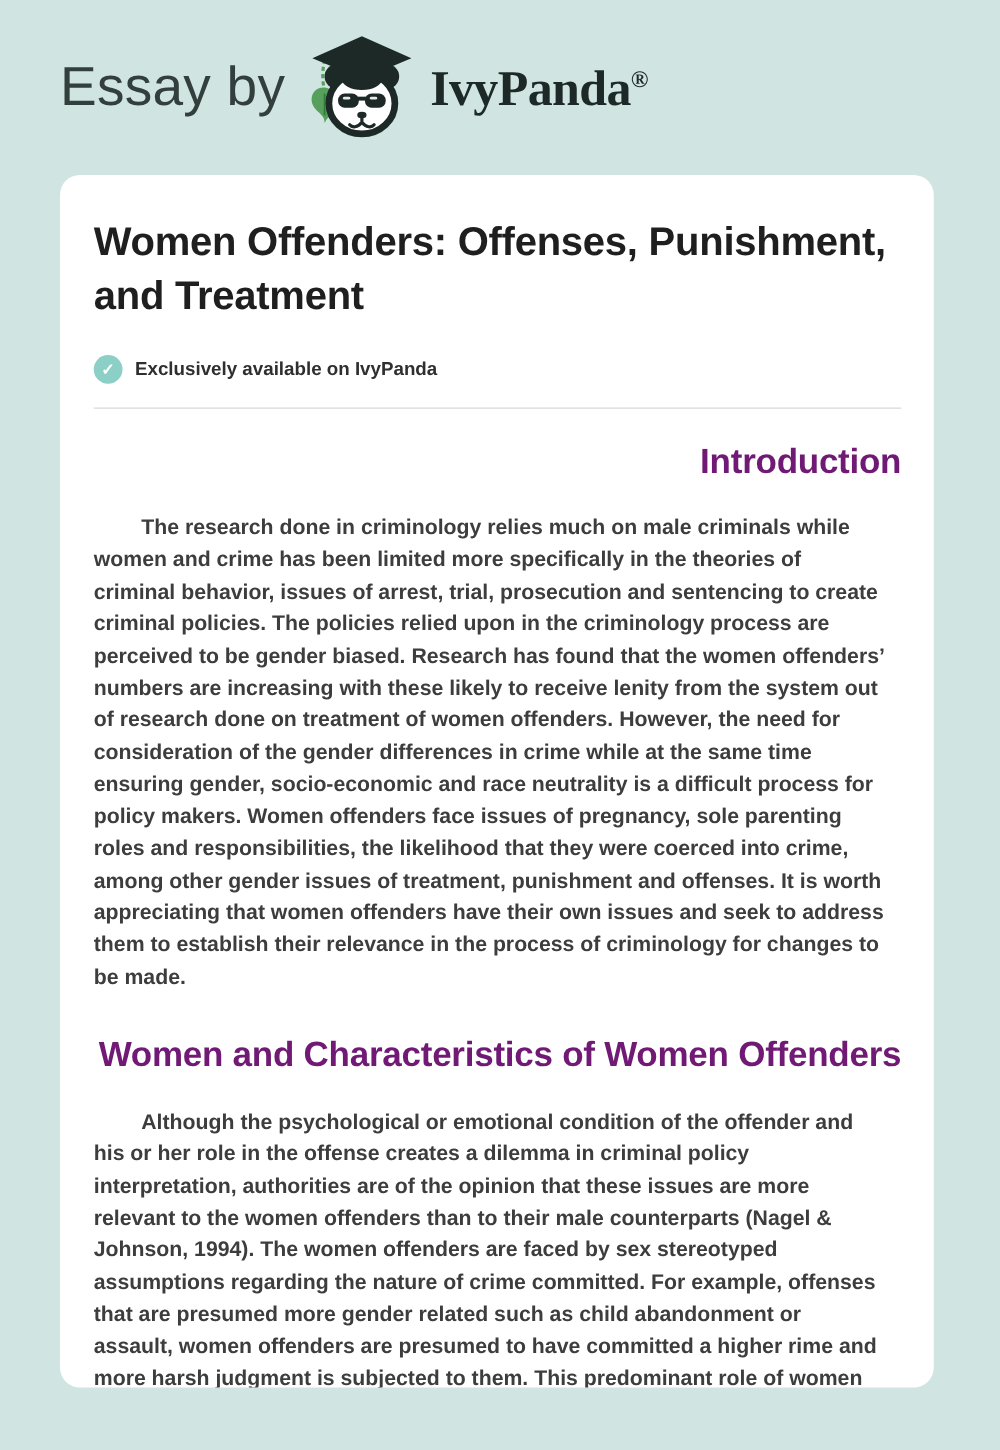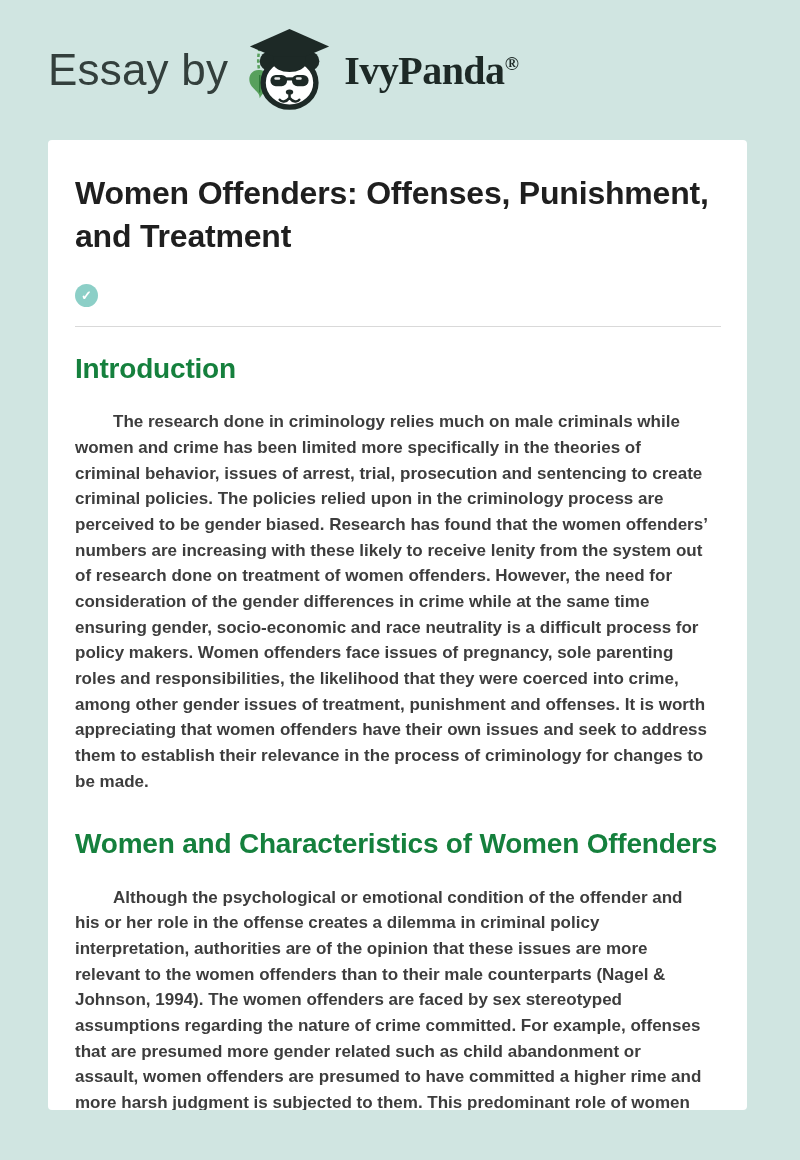--- a/index.html
+++ b/index.html
@@ -39,21 +39,21 @@
   .brand sup {
     font-size: 19px;
     font-weight: 700;
     vertical-align: super;
     line-height: 0;
   }
 
   
   .card {
     background: #ffffff;
-    border-radius: 4px;
+    border-radius: 16px;
     margin: 26px 53px 0 48px;
     width: 699px;
     height: 970px;
     padding: 32px 26px 60px 27px;
     overflow: hidden;
   }
   .essay-title {
     margin: 0 0 26px 0;
     font-size: 32px;
     line-height: 1.34;
@@ -88,22 +88,23 @@
   .divider {
     border: none;
     border-top: 1px solid #d9d9d9;
     margin: 0 0 22px 0;
   }
   .section-heading {
     margin: 0 0 20px 0;
     font-size: 28px;
     line-height: 1.45;
     font-weight: 700;
-    color: #15803d;
+    color: #701a75;
     letter-spacing: -0.2px;
+    text-align: right;
   }
   .body-paragraph {
     margin: 0 13px 30px 0;
     font-size: 17px;
     line-height: 1.51;
     color: #3d3d3d;
     text-indent: 38px;
     font-weight: bold;
   }
 </style>
@@ -141,20 +142,21 @@
   </span>
 
   <span class="brand"><span>IvyPanda</span><sup>®</sup></span>
 </header>
 
 <main class="card">
   <h1 class="essay-title">Women Offenders: Offenses, Punishment, and Treatment</h1>
 
   <div class="availability">
     <span class="check-circle">✓</span>
+    <span class="availability-label">Exclusively available on IvyPanda</span>
   </div>
 
   <hr class="divider">
 
   <section>
     <h2 class="section-heading">Introduction</h2>
     <p class="body-paragraph">The research done in criminology relies much on male criminals while women and crime has been limited more specifically in the theories of criminal behavior, issues of arrest, trial, prosecution and sentencing to create criminal policies. The policies relied upon in the criminology process are perceived to be gender biased. Research has found that the women offenders’ numbers are increasing with these likely to receive lenity from the system out of research done on treatment of women offenders. However, the need for consideration of the gender differences in crime while at the same time ensuring gender, socio-economic and race neutrality is a difficult process for policy makers. Women offenders face issues of pregnancy, sole parenting roles and responsibilities, the likelihood that they were coerced into crime, among other gender issues of treatment, punishment and offenses. It is worth appreciating that women offenders have their own issues and seek to address them to establish their relevance in the process of criminology for changes to be made.</p>
   </section>
 
   <section>

